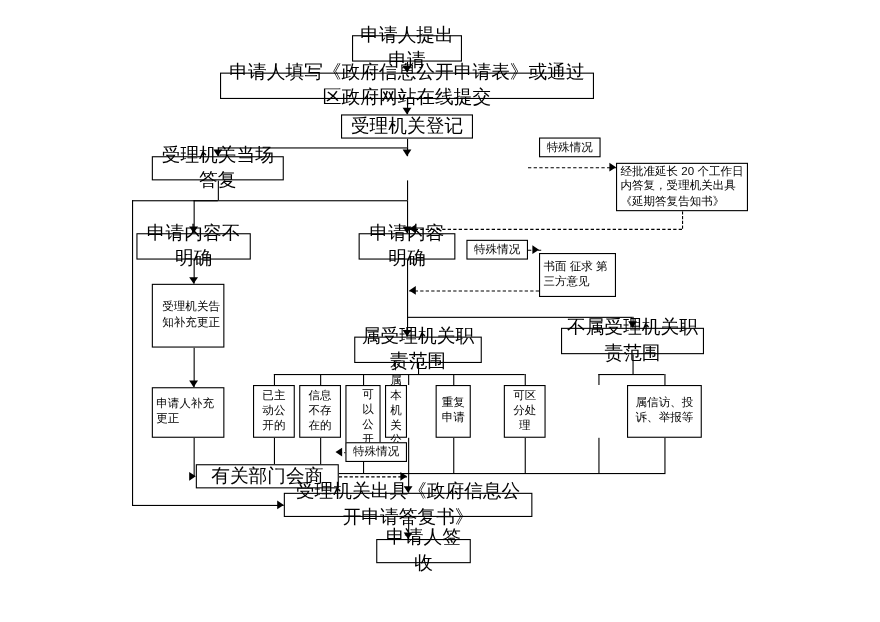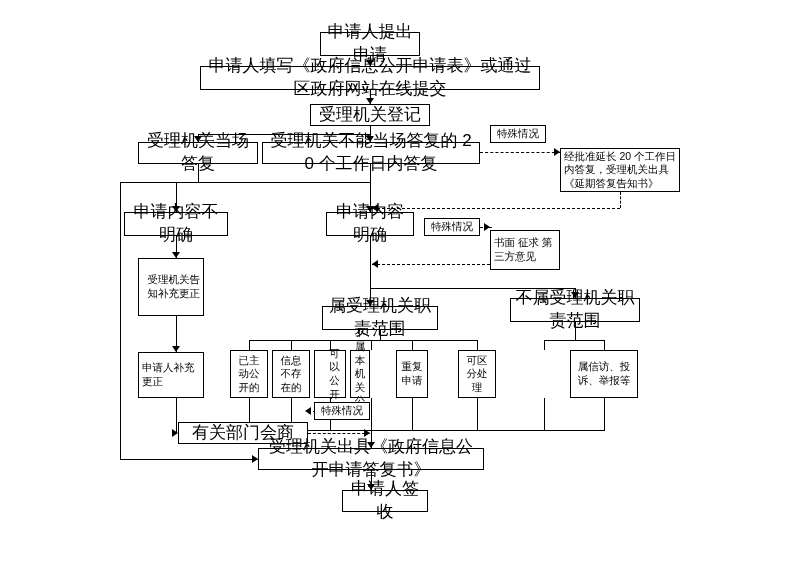--- a/index.html
+++ b/index.html
@@ -100,21 +100,20 @@
 <div id="canvas">
 
   <div class="node" style="left:320px; top:32px; width:100px; height:24px;">申请人提出申请</div>
 
   <div class="node" style="left:200px; top:66px; width:340px; height:24px;">申请人填写《政府信息公开申请表》或通过区政府网站在线提交</div>
 
   <div class="node" style="left:138px; top:142px; width:120px; height:22px;">受理机关当场答复</div>
 
   <div class="node" style="left:310px; top:104px; width:120px; height:22px;">受理机关登记</div>
 
-  <div class="node" style="left:262px; top:142px; width:218px; height:22px;">受理机关不能当场答复的 20 个工作日内答复</div>
 
   <div class="node tight" style="left:560px; top:148px; width:120px; height:44px; justify-content:flex-start; text-align:left;">经批准延长 20 个工作日内答复，受理机关出具《延期答复告知书》</div>
 
   <div class="node" style="left:124px; top:212px; width:104px; height:24px;">申请内容不明确</div>
 
   <div class="node" style="left:326px; top:212px; width:88px; height:24px;">申请内容明确</div>
 
   <div class="node tight" style="left:490px; top:230px; width:70px; height:40px; justify-content:flex-start; text-align:left;">书面 征求 第三方意见</div>
 
   <div class="node tight" style="left:138px; top:258px; width:66px; height:58px; justify-content:flex-start; text-align:right;">受理机关告知补充更正</div>
@@ -122,21 +121,21 @@
   <div class="node tight" style="left:138px; top:352px; width:66px; height:46px; justify-content:flex-start; text-align:left;">申请人补充更正</div>
 
   <div class="node" style="left:322px; top:306px; width:116px; height:24px;">属受理机关职责范围</div>
 
   <div class="node" style="left:510px; top:298px; width:130px; height:24px;">不属受理机关职责范围</div>
 
   <div class="node tight" style="left:230px; top:350px; width:38px; height:48px;">已主动公开的</div>
 
   <div class="node tight" style="left:272px; top:350px; width:38px; height:48px;">信息不存在的</div>
 
-  <div class="node tight" style="left:314px; top:350px; width:32px; height:48px;padding-left:12px;">可以公开</div>
+  <div class="node tight" style="left:314px; top:350px; width:32px; height:60px;padding-left:12px;">可以公开</div>
 
   <div class="node tight" style="left:350px; top:350px; width:20px; height:48px;">不属本机关公开</div>
 
   <div class="node tight" style="left:396px; top:350px; width:32px; height:48px;">重复申请</div>
 
   <div class="node tight" style="left:458px; top:350px; width:38px; height:48px;">可区分处理</div>
 
 
   <div class="node tight" style="left:570px; top:350px; width:68px; height:48px;">属信访、投诉、举报等</div>
 

